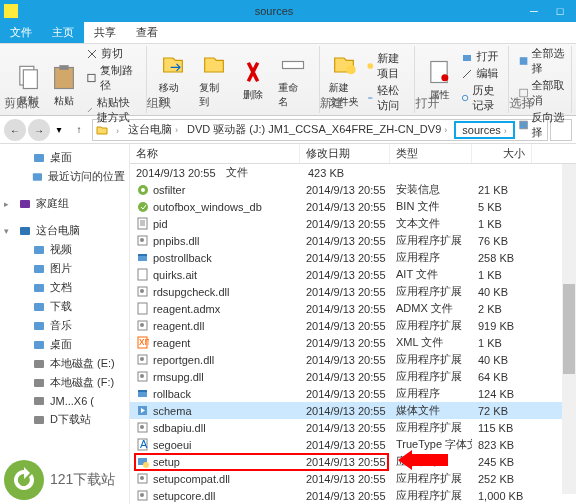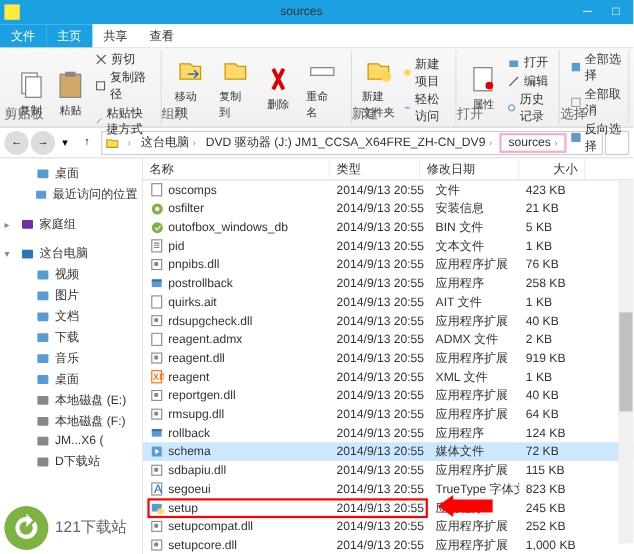--- a/index.html
+++ b/index.html
@@ -21,21 +21,21 @@
 .rbtn .ricon{width:28px;height:28px}
 .rbtn .rlbl{font-size:10px;color:#333;margin-top:2px}
 .rsmall{display:flex;flex-direction:column;justify-content:flex-end;padding-left:4px;gap:2px}
 .rsmall .sitem{font-size:10px;color:#333;display:flex;align-items:center;gap:3px}
 .rsmall .sicon{width:12px;height:12px}
 .addr{height:28px;display:flex;align-items:center;padding:2px 4px;gap:2px;border-bottom:1px solid #ddd}
 .navbtn{width:22px;height:22px;border-radius:11px;background:#ddd;display:flex;align-items:center;justify-content:center;font-size:10px}
 .crumbs{flex:1;height:22px;border:1px solid #ccc;display:flex;align-items:center;padding:0 2px;background:#fff}
 .crumb{padding:0 4px;font-size:11px;color:#333;border-right:1px solid transparent}
 .crumb .chev{color:#888;margin-left:3px;font-size:9px}
-.crumb.boxed{border:2px solid #f9a8d4;padding:1px 6px;margin:0 2px}
+.crumb.boxed{border:2px solid #0ea5e9;padding:1px 6px;margin:0 2px}
 .searchbtn{width:22px;height:22px;border:1px solid #ccc}
 .content{display:flex;height:360px}
 .sidebar{width:130px;border-right:1px solid #e8e8e8;padding:4px 2px;overflow:hidden}
 .tnode{display:flex;align-items:center;padding:2px 2px;gap:4px;font-size:11px;color:#333;white-space:nowrap}
 .tnode .exp{width:10px;color:#888;font-size:9px}
 .tnode .ticon{width:14px;height:14px}
 .tnode.indent1{padding-left:16px}
 .filelist{flex:1;overflow:hidden;position:relative}
 .fhead{display:flex;height:20px;border-bottom:1px solid #ddd;background:#fff}
 .fcol{padding:2px 6px;font-size:11px;color:#333;border-right:1px solid #eee}
@@ -351,32 +351,26 @@
         <span class="exp"></span>
         <svg class="ticon" viewBox="0 0 14 14">
           <rect x="2" y="3" width="10" height="8" fill="#888" rx="1"></rect>
         </svg>
         <span>D下载站</span>
       </div>
     </div>
   <div class="filelist">
     <div class="fhead">
       <div class="fcol cname">名称</div>
+      <div class="fcol cdate">修改日期</div>
       <div class="fcol ctype">类型</div>
-      <div class="fcol cdate">修改日期</div>
       <div class="fcol csize">大小</div>
     </div>
     <div id="filerows">
         <div class="frow">
-          <div class="fcell cname">
-            <svg class="ficon" viewBox="0 0 13 13">
-              <rect x="2" y="1" width="9" height="11" fill="#fff" stroke="#888"></rect>
-            </svg>
-            <span>oscomps</span>
-          </div>
           <div class="fcell cdate">2014/9/13 20:55</div>
           <div class="fcell ctype">文件</div>
           <div class="fcell csize">423 KB</div>
         </div>
         <div class="frow">
           <div class="fcell cname">
             <svg class="ficon" viewBox="0 0 13 13">
               <circle cx="7" cy="7" r="5" fill="#7cb342"></circle>
               <circle cx="7" cy="7" r="2" fill="#fff"></circle>
             </svg>

